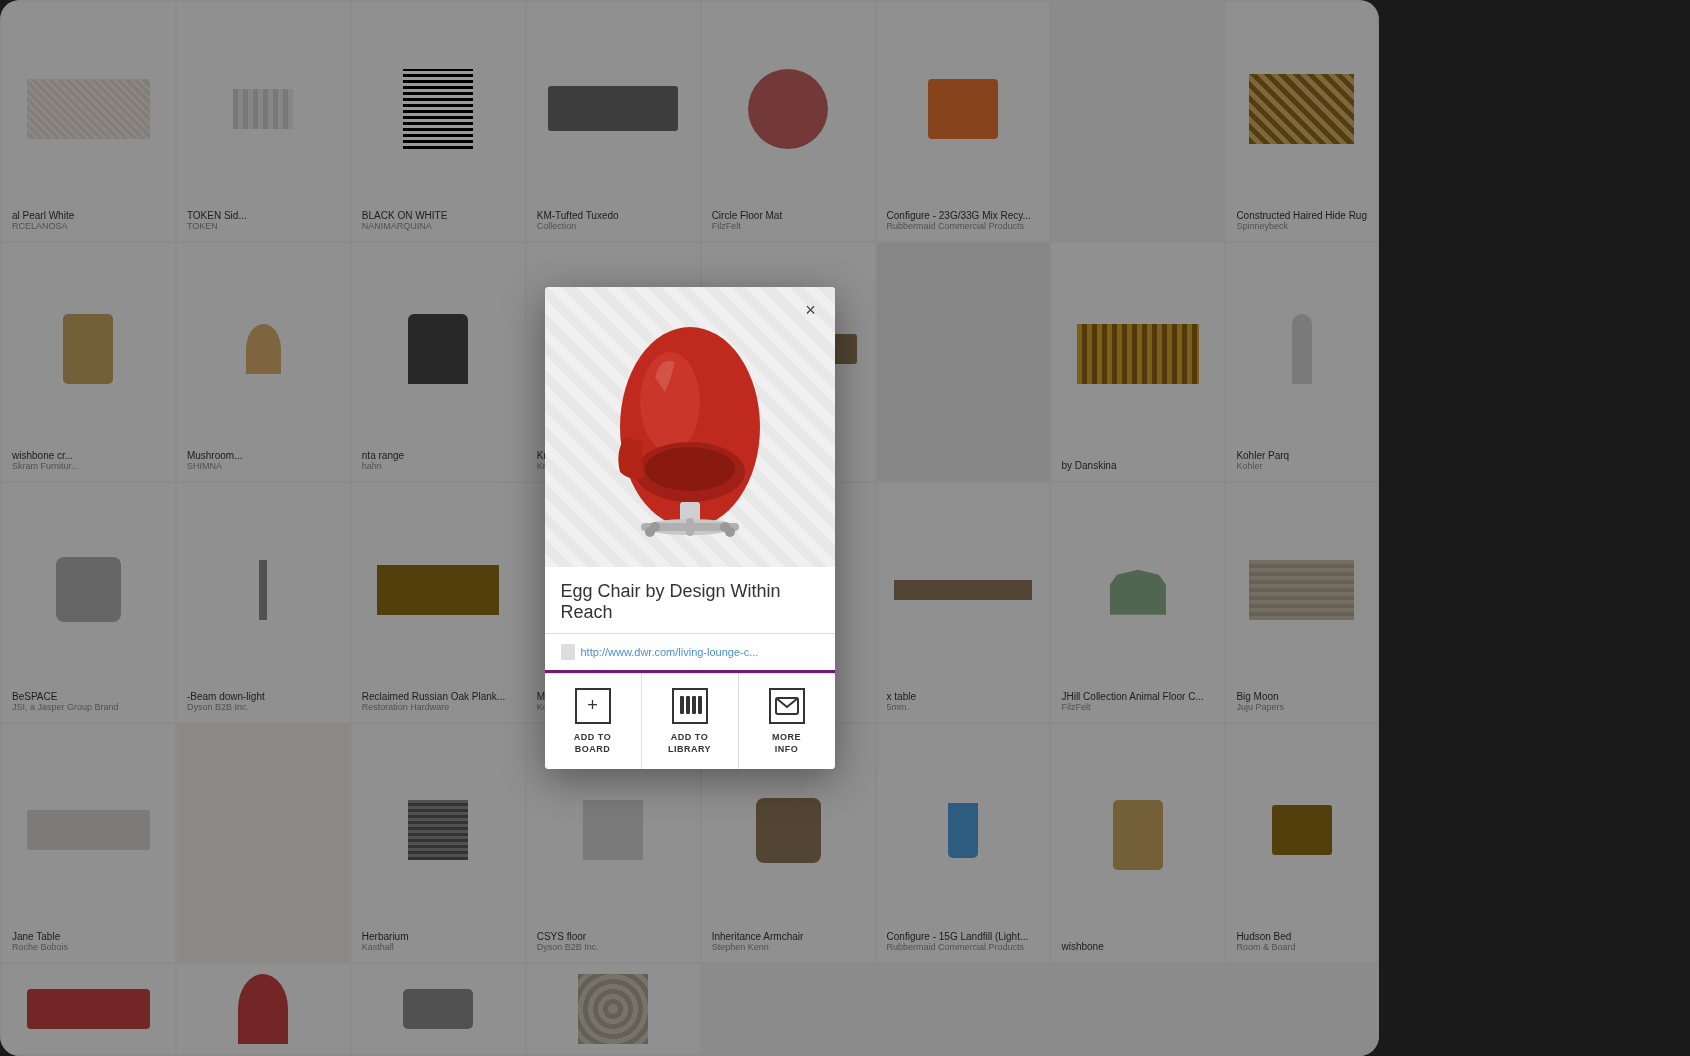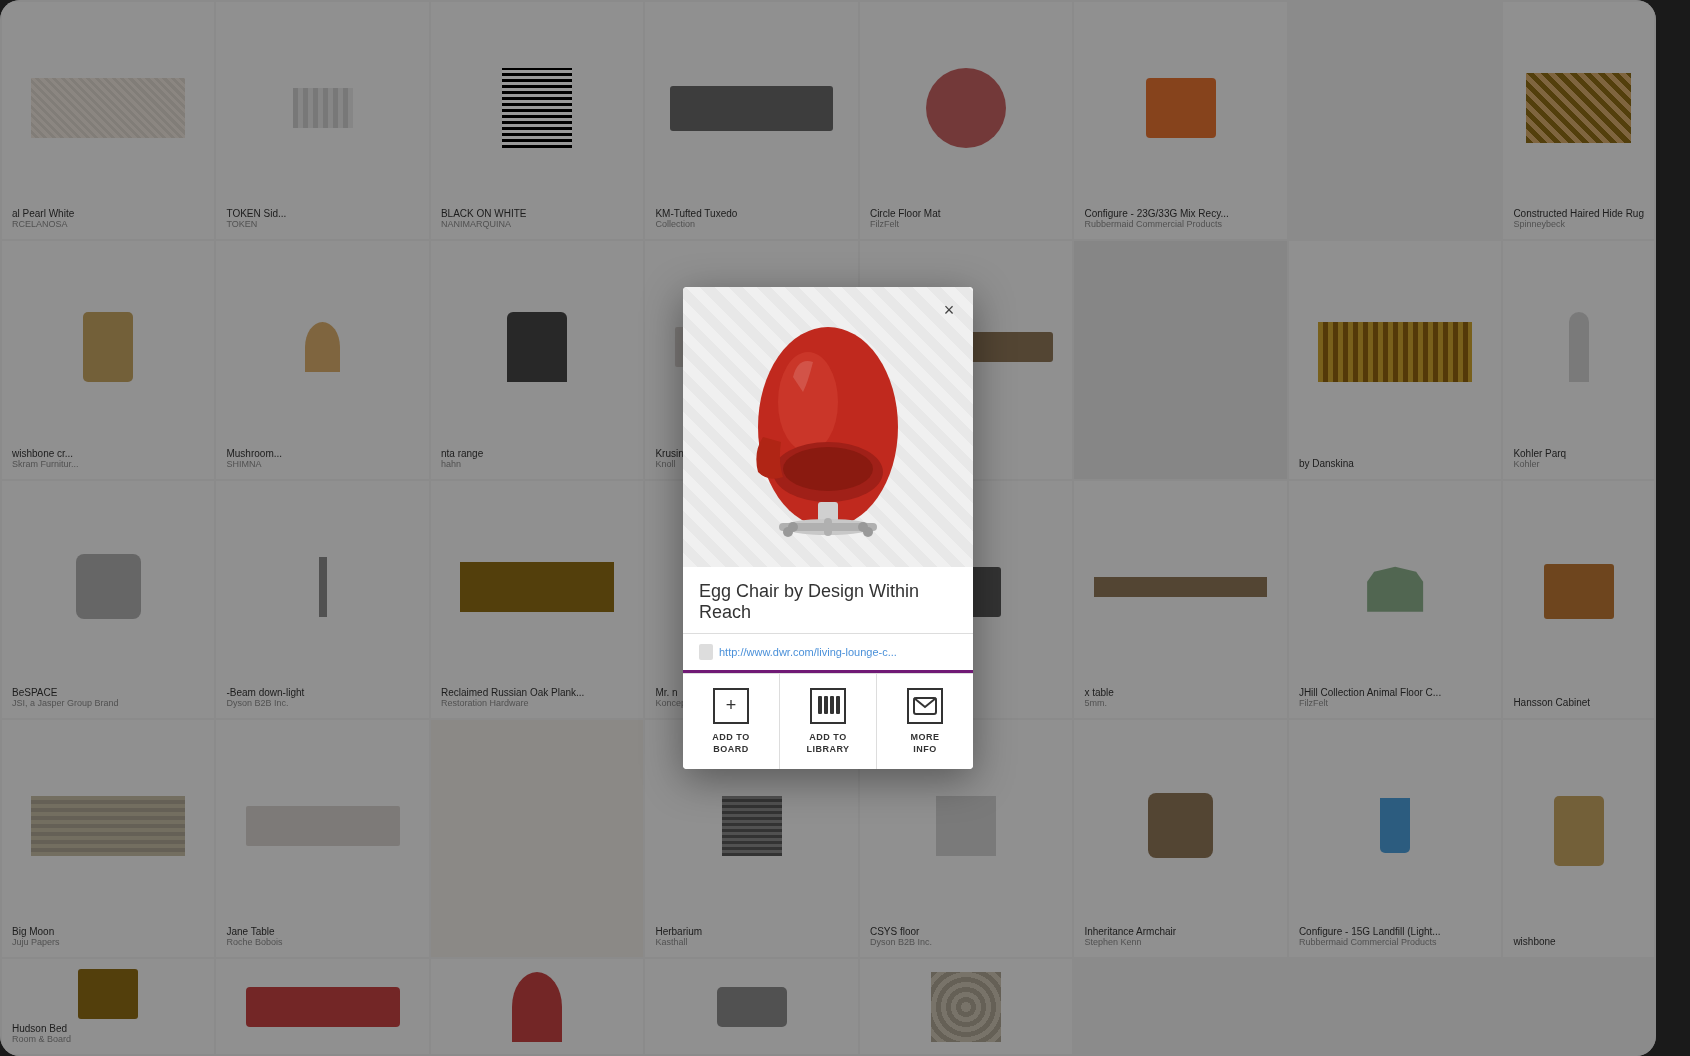--- a/index.html
+++ b/index.html
@@ -5,21 +5,21 @@
     * { box-sizing: border-box; margin: 0; padding: 0; }
     body {
       background: #1a1a1a;
       font-family: -apple-system, BlinkMacSystemFont, 'Helvetica Neue', Arial, sans-serif;
       overflow: hidden;
       width: 1690px;
       height: 1056px;
     }
 
     .screen-wrapper {
-      width: 1656px;
+      width: 1379px;
       height: 1056px;
       background: #2a2a2a;
       border-radius: 20px;
       overflow: hidden;
       position: relative;
     }
 
     .grid-container {
       width: 100%;
       height: 100%;
@@ -383,26 +383,20 @@
     <div class="grid-item">
       <div class="item-img">
           <div class="shape-elephant"></div>
         </div>
       <div class="item-label">JHill Collection Animal Floor C...</div>
       <div class="item-sublabel">FilzFelt</div>
     </div>
 
     <div class="grid-item">
       <div class="item-img">
-          <div class="shape-cabinet"></div>
-        </div>
-      <div class="item-label">Hansson Cabinet</div>
-    </div>
-    <div class="grid-item">
-      <div class="item-img">
           <div class="shape-brush"></div>
         </div>
       <div class="item-label">Big Moon</div>
       <div class="item-sublabel">Juju Papers</div>
     </div>
     <div class="grid-item">
       <div class="item-img">
           <div class="shape-table-marble"></div>
         </div>
       <div class="item-label">Jane Table</div>

